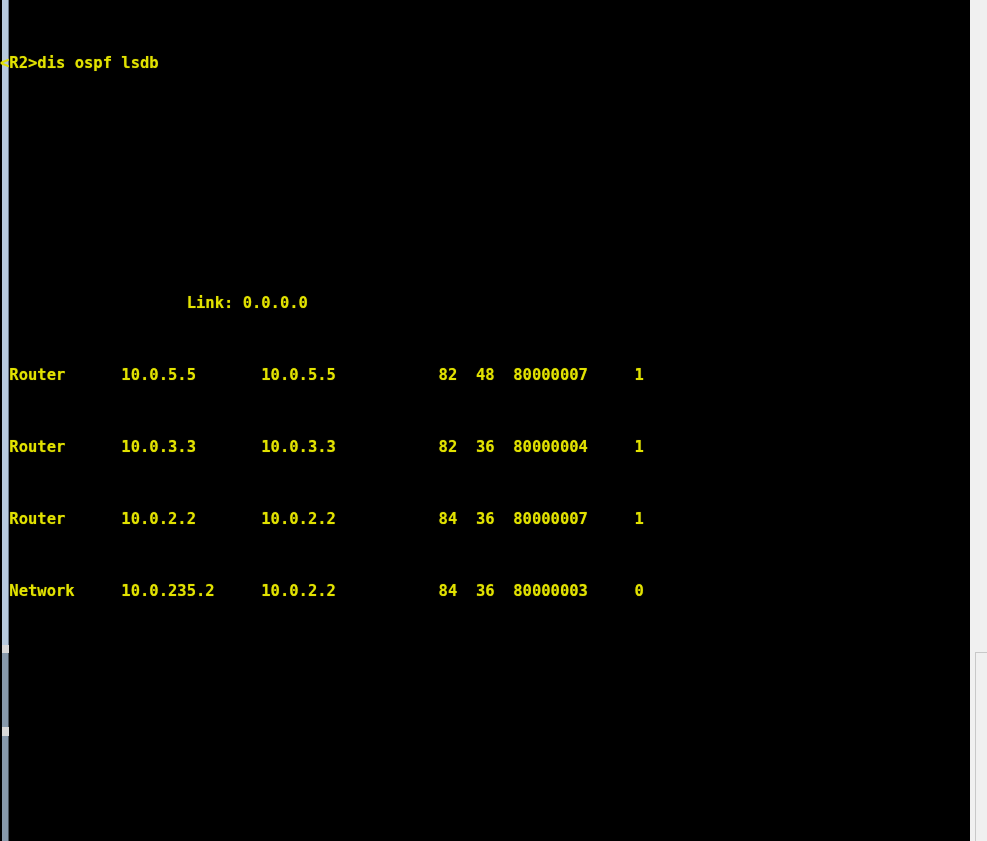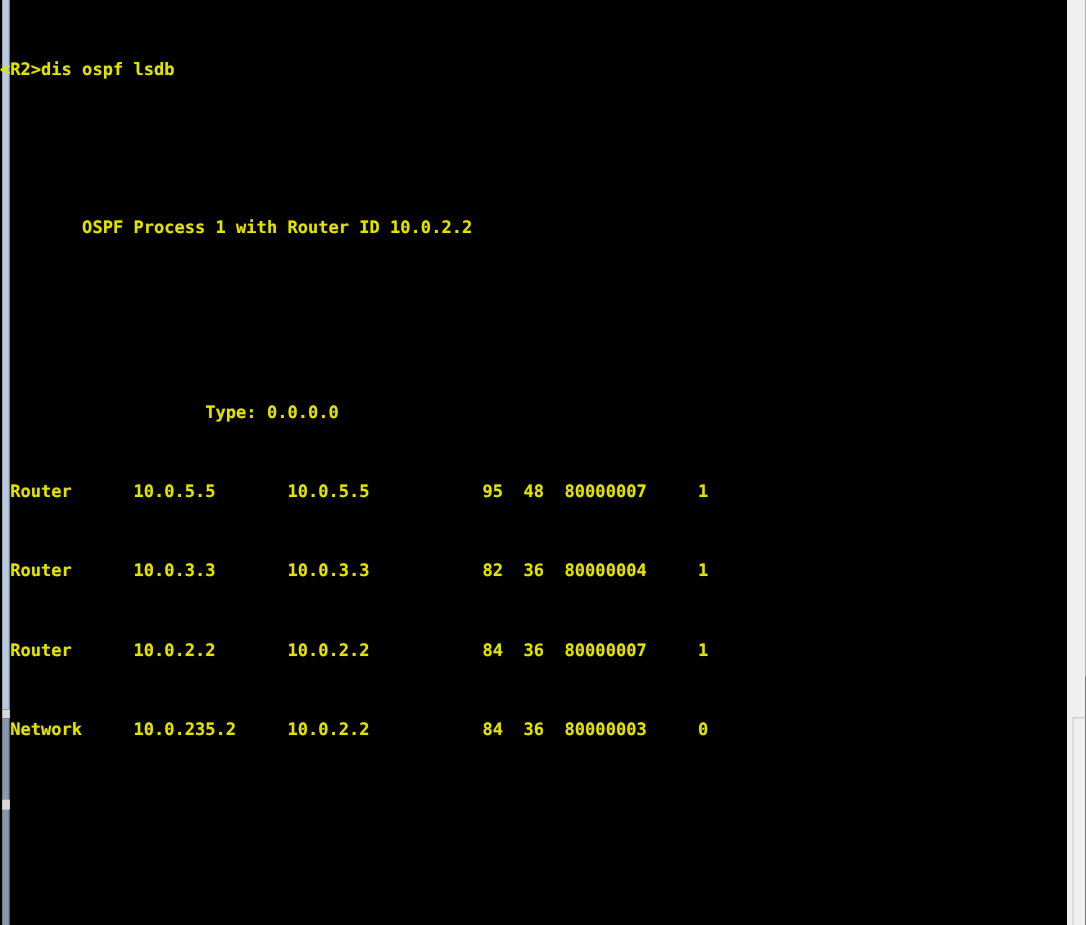--- a/index.html
+++ b/index.html
@@ -144,25 +144,24 @@
     <div id="scrollbar-track">
       <div id="scrollbar-thumb"></div>
       <div id="scrollbar-notch-a"></div>
       <div id="scrollbar-lower"></div>
       <div id="scrollbar-notch-b"></div>
     </div>
 
     <div id="console-text">
       <span class="line">&lt;R2&gt;dis ospf lsdb</span>
       <span class="blank"> </span>
-      <span class="line">        OSPF Process 1 with Router ID 10.0.2.2</span>
       <span class="blank"> </span>
 
-      <span class="line">                    Type: 0.0.0.0</span>
-      <span class="line"> Router      10.0.5.5       10.0.5.5           95  48  80000007     1</span>
+      <span class="line">                    Link: 0.0.0.0</span>
+      <span class="line"> Router      10.0.5.5       10.0.5.5           82  48  80000007     1</span>
       <span class="line"> Router      10.0.3.3       10.0.3.3           82  36  80000004     1</span>
       <span class="line"> Router      10.0.2.2       10.0.2.2           84  36  80000007     1</span>
       <span class="line"> Network     10.0.235.2     10.0.2.2           84  36  80000003     0</span>
       
       
       
       
       
       
       

